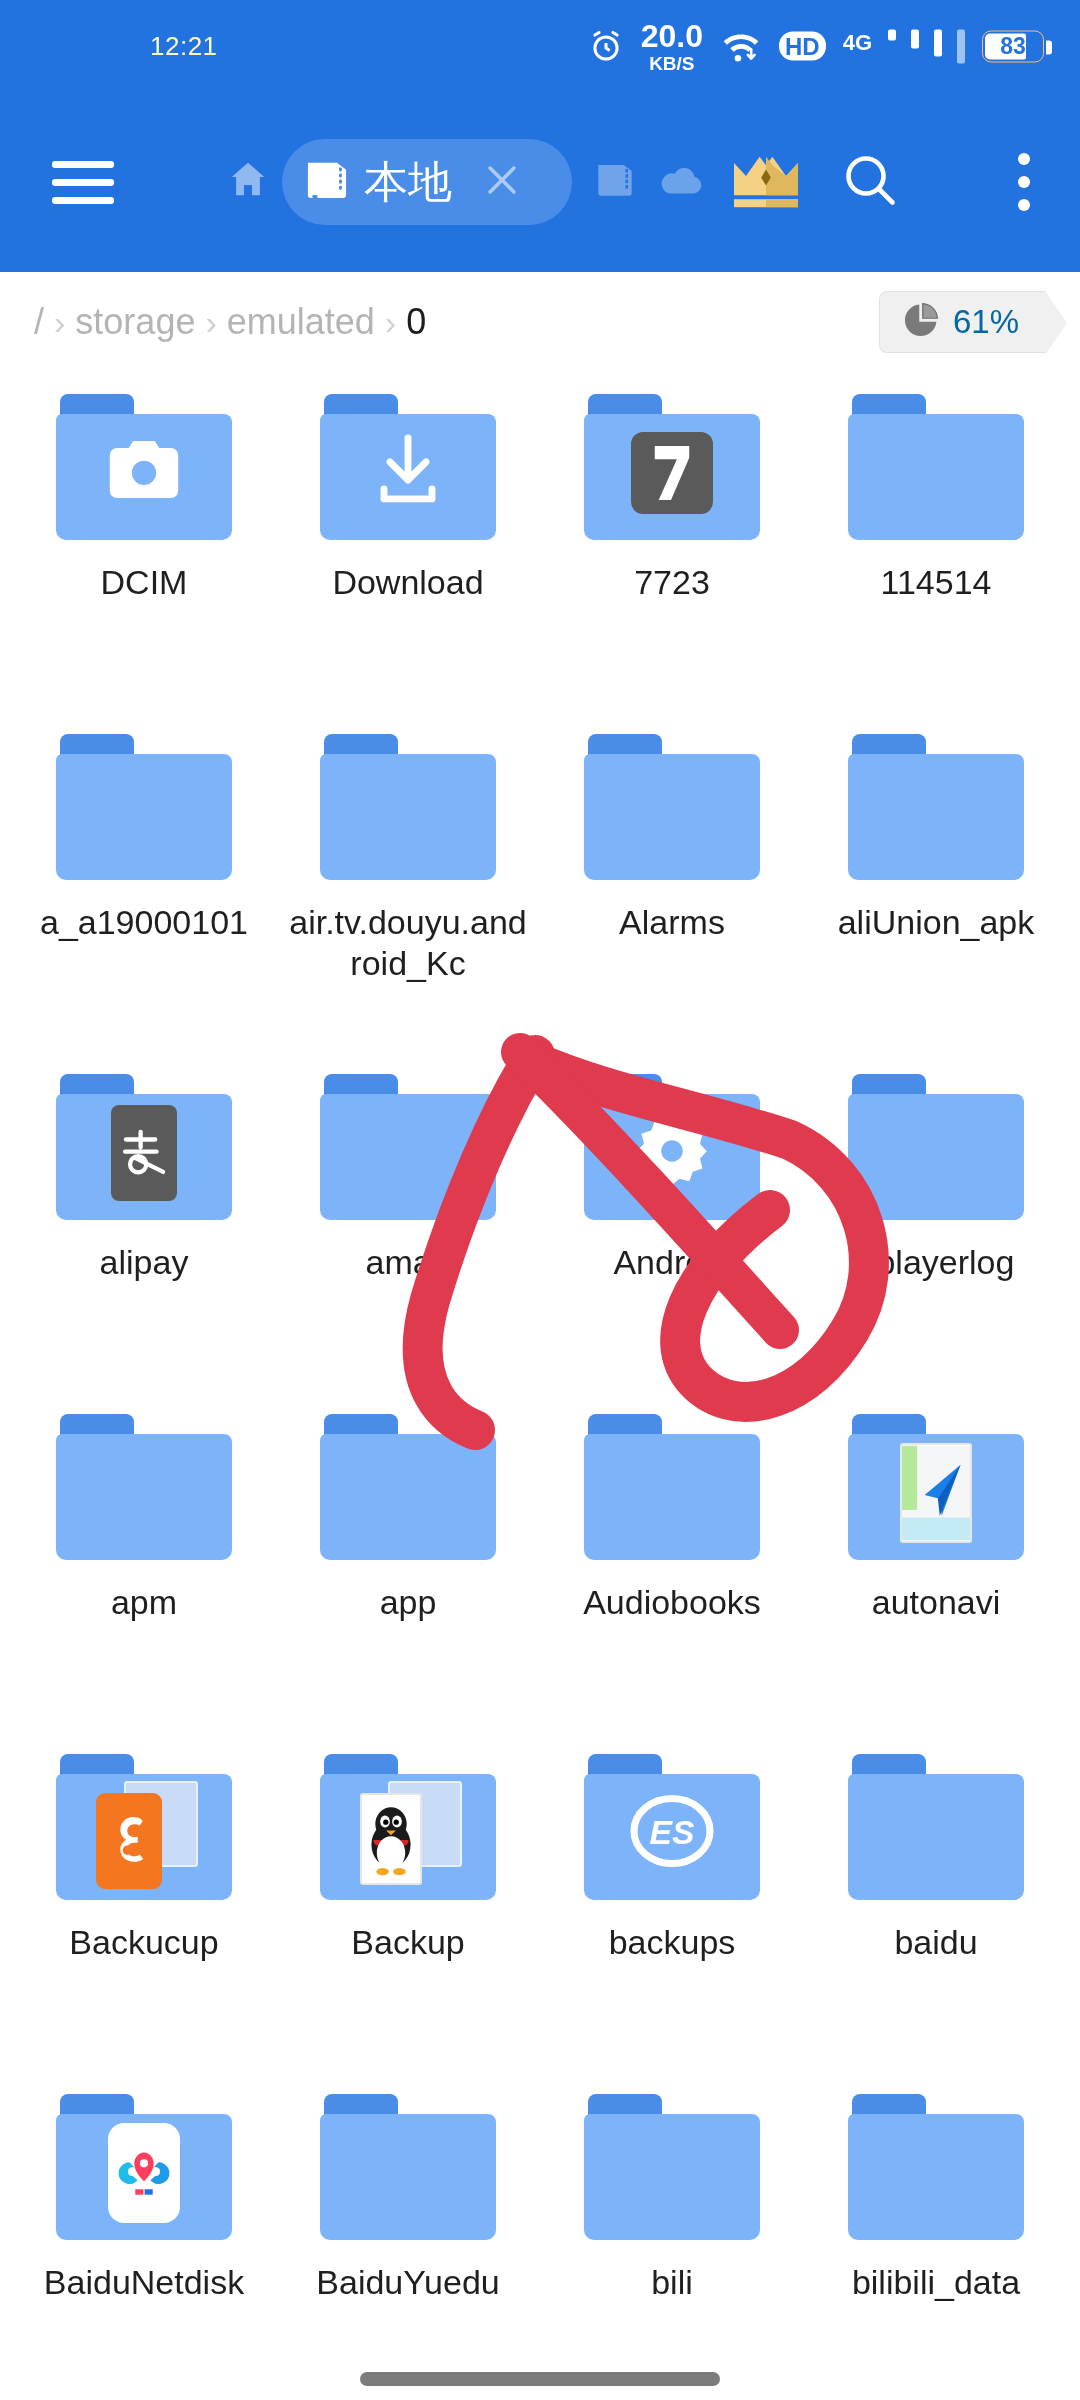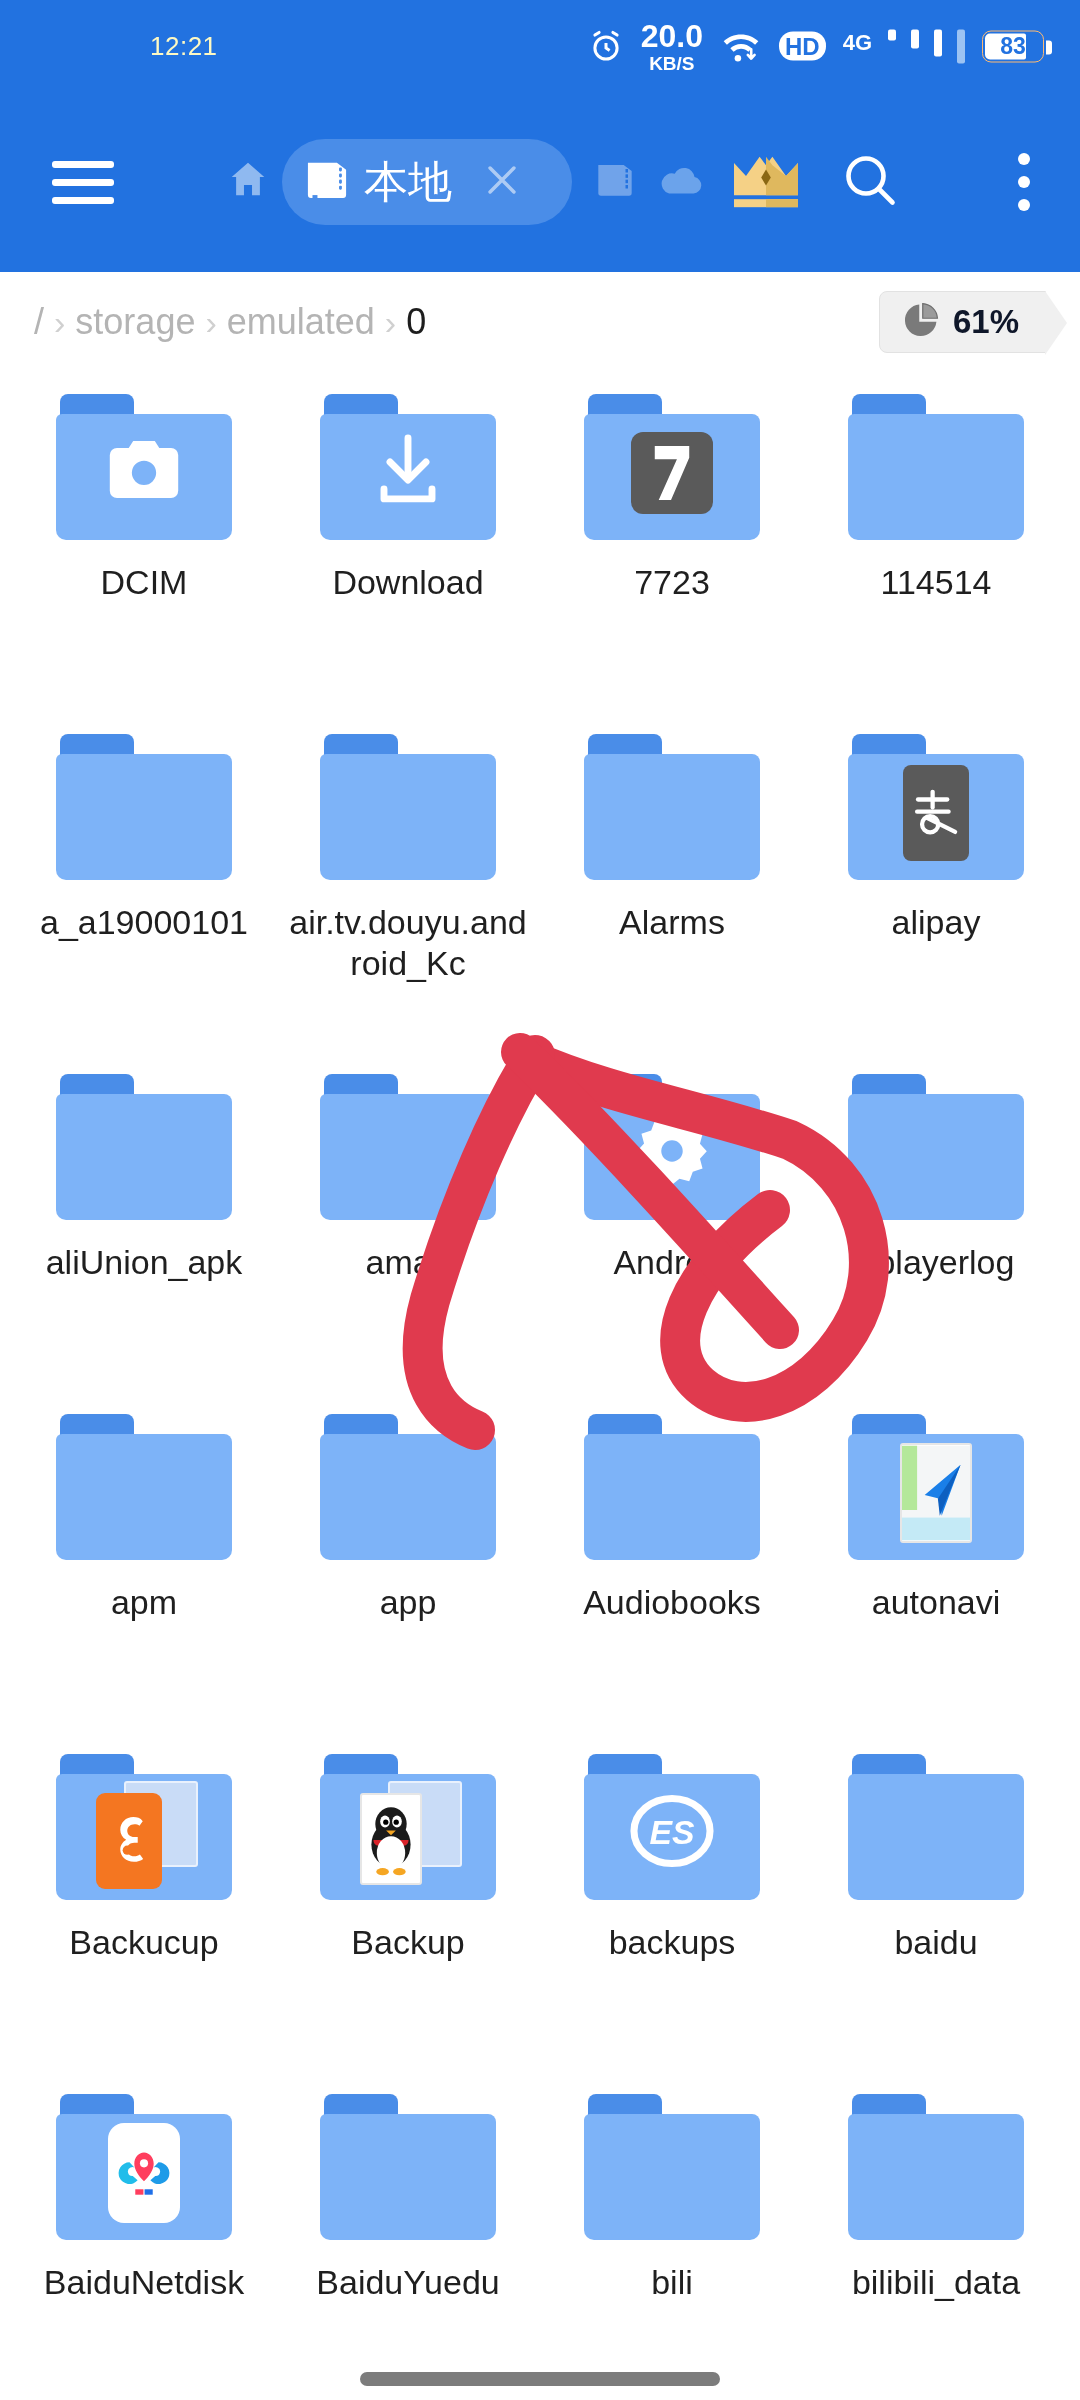--- a/index.html
+++ b/index.html
@@ -94,21 +94,21 @@
     display:flex; align-items:center; gap:11px;
     background:#f0f0f0; border:1px solid #e2e2e2;
     padding:9px 26px 9px 20px; height:62px;
     border-radius:8px 0 0 8px;
   }
   #storage-chip::after{
     content:""; position:absolute; right:-22px; top:-1px;
     border-top:32px solid transparent; border-bottom:32px solid transparent;
     border-left:22px solid #f0f0f0;
   }
-  #storage-pct{ font-size:33px; font-weight:bold; color:#0f172a; }
+  #storage-pct{ font-size:33px; font-weight:normal; color:#0369a1; }
 
   
   #file-grid{
     display:grid; grid-template-columns:repeat(4,1fr);
     padding:0 12px;
   }
   .cell{
     display:flex; flex-direction:column; align-items:center;
     padding-top:22px; height:340px;
   }
@@ -373,40 +373,40 @@
       <div class="folder">
        <span class="tab"></span>
         <span class="body"></span>
      </div>
      <div class="name">Alarms</div>
     </div>
     <div class="cell">
       <div class="folder">
        <span class="tab"></span>
         <span class="body"></span>
+     </div>
+     <div class="name">aliUnion_apk</div>
+    </div>
+    <div class="cell">
+      <div class="folder">
+       <span class="tab"></span>
+        <span class="body"></span>
         <span class="emb">
           <div class="chip tall" style="background:#5a5a5a">
             <svg width="54" height="54" viewBox="0 0 24 24" fill="none" stroke="#fff" stroke-width="1.9" stroke-linecap="round">
       <path d="M4 6h13"></path>
               <path d="M10.5 2.6v7"></path>
               <path d="M3.6 11.4h14"></path>
       <circle cx="9.4" cy="17" r="3.6"></circle>
               <path d="M8 14.2 20.5 20.4"></path>
             </svg>
           </div>
         </span>
      </div>
      <div class="name">alipay</div>
-    </div>
-    <div class="cell">
-      <div class="folder">
-       <span class="tab"></span>
-        <span class="body"></span>
-     </div>
-     <div class="name">aliUnion_apk</div>
     </div>
     <div class="cell">
       <div class="folder">
        <span class="tab"></span>
         <span class="body"></span>
      </div>
      <div class="name">amap</div>
     </div>
     <div class="cell">
       <div class="folder">

